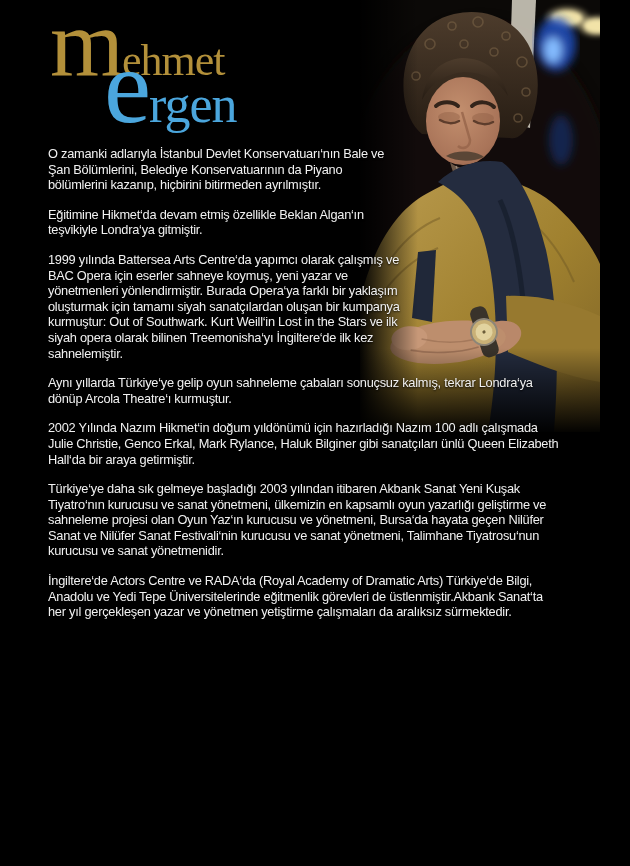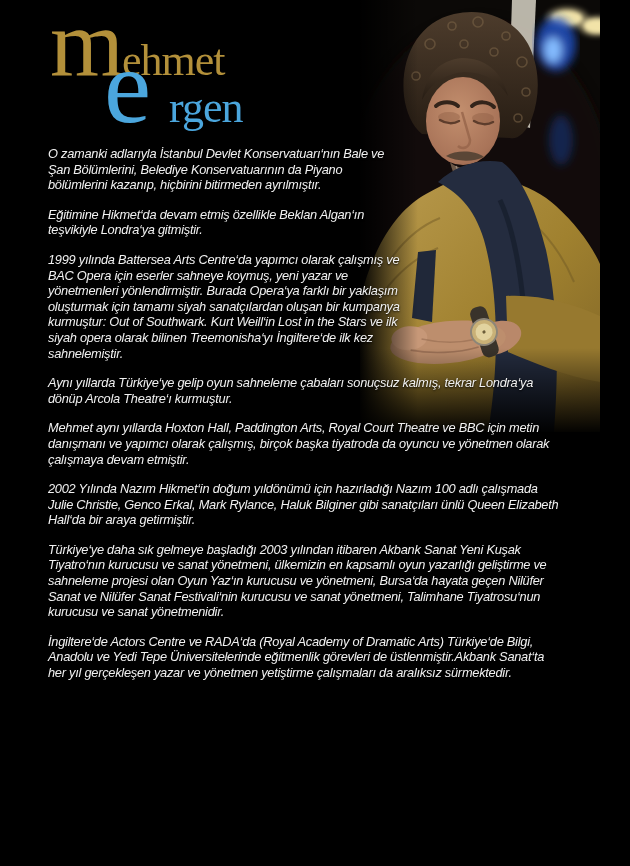--- a/index.html
+++ b/index.html
@@ -13,29 +13,29 @@
   }
   .title {
     position:absolute; top:0; left:0; z-index:3;
     font-family:"Liberation Serif", serif; line-height:1;
   }
   .title-line1 { position:absolute; left:50px; top:-4px; white-space:nowrap; }
   .title-line2 { position:absolute; left:104px; top:34px; white-space:nowrap; }
   .initial-m { font-size:95px; color:var(--gold,#b3903a); letter-spacing:-2px; }
   .rest-gold { font-size:44px; color:var(--gold,#b3903a); letter-spacing:-1px; }
   .initial-e { font-size:106px; color:var(--blue,#4ba6dd); letter-spacing:-2px; }
-  .rest-blue { font-size:44px; color:var(--blue,#4ba6dd); letter-spacing:-1px;margin-left:20px; }
+  .rest-blue { font-size:52px; color:var(--blue,#4ba6dd); letter-spacing:-1px; }
   .content {
     position:relative; z-index:2;
     padding:146px 26px 0 48px;
     color:var(--text,#f1f1f1);
     font-size:12.8px; line-height:15.6px; letter-spacing:-0.25px;
     text-shadow:0 1px 2px rgba(0,0,0,0.9);
   }
-  .content p { margin:0 12px 14px 0;font-style:italic; }
+  .content p { margin:0 12px 14px 0; }
   .photo-spacer { float:right; width:170px; height:226px; }
 </style>
 </head>
 <body>
 
 <div class="page">
 
   <svg class="photo" viewBox="0 0 240 432" xmlns="http://www.w3.org/2000/svg" aria-hidden="true">
     <defs>
       <linearGradient id="sweaterGrad" x1="0" y1="0" x2="1" y2="1">
@@ -165,19 +165,18 @@
       <span class="initial-e">e</span><span class="rest-blue">rgen</span>
     </div>
   </div>
 
   <div class="content">
     <div class="photo-spacer"></div>
     <p>O zamanki adlarıyla İstanbul Devlet Konservatuarı‘nın Bale ve Şan Bölümlerini, Belediye Konservatuarının da Piyano bölümlerini kazanıp, hiçbirini bitirmeden ayrılmıştır.</p>
     <p>Eğitimine Hikmet‘da devam etmiş özellikle Beklan Algan‘ın teşvikiyle Londra‘ya gitmiştir.</p>
     <p>1999 yılında Battersea Arts Centre‘da yapımcı olarak çalışmış ve BAC Opera için eserler sahneye koymuş, yeni yazar ve yönetmenleri yönlendirmiştir. Burada Opera‘ya farklı bir yaklaşım oluşturmak için tamamı siyah sanatçılardan oluşan bir kumpanya kurmuştur: Out of Southwark. Kurt Weill‘in Lost in the Stars ve ilk siyah opera olarak bilinen Treemonisha‘yı İngiltere‘de ilk kez sahnelemiştir.</p>
     <p>Aynı yıllarda Türkiye‘ye gelip oyun sahneleme çabaları sonuçsuz kalmış, tekrar Londra‘ya dönüp Arcola Theatre‘ı kurmuştur.</p>
-    <p>Mehmet aynı yıllarda Hoxton Hall, Paddington Arts, Royal Court Theatre ve BBC için metin danışmanı ve yapımcı olarak çalışmış, birçok başka tiyatroda da oyuncu ve yönetmen olarak çalışmaya devam etmiştir.</p>
     <p>2002 Yılında Nazım Hikmet‘in doğum yıldönümü için hazırladığı Nazım 100 adlı çalışmada Julie Christie, Genco Erkal, Mark Rylance, Haluk Bilginer gibi sanatçıları ünlü Queen Elizabeth Hall‘da bir araya getirmiştir.</p>
     <p>Türkiye‘ye daha sık gelmeye başladığı 2003 yılından itibaren Akbank Sanat Yeni Kuşak Tiyatro‘nın kurucusu ve sanat yönetmeni, ülkemizin en kapsamlı oyun yazarlığı geliştirme ve sahneleme projesi olan Oyun Yaz‘ın kurucusu ve yönetmeni, Bursa‘da hayata geçen Nilüfer Sanat ve Nilüfer Sanat Festivali‘nin kurucusu ve sanat yönetmeni, Talimhane Tiyatrosu‘nun kurucusu ve sanat yönetmenidir.</p>
     <p>İngiltere‘de Actors Centre ve RADA‘da (Royal Academy of Dramatic Arts) Türkiye‘de Bilgi, Anadolu ve Yedi Tepe Üniversitelerinde eğitmenlik görevleri de üstlenmiştir.Akbank Sanat‘ta her yıl gerçekleşen yazar ve yönetmen yetiştirme çalışmaları da aralıksız sürmektedir.</p>
   </div>
 
 </div>
 
 </body></html>

